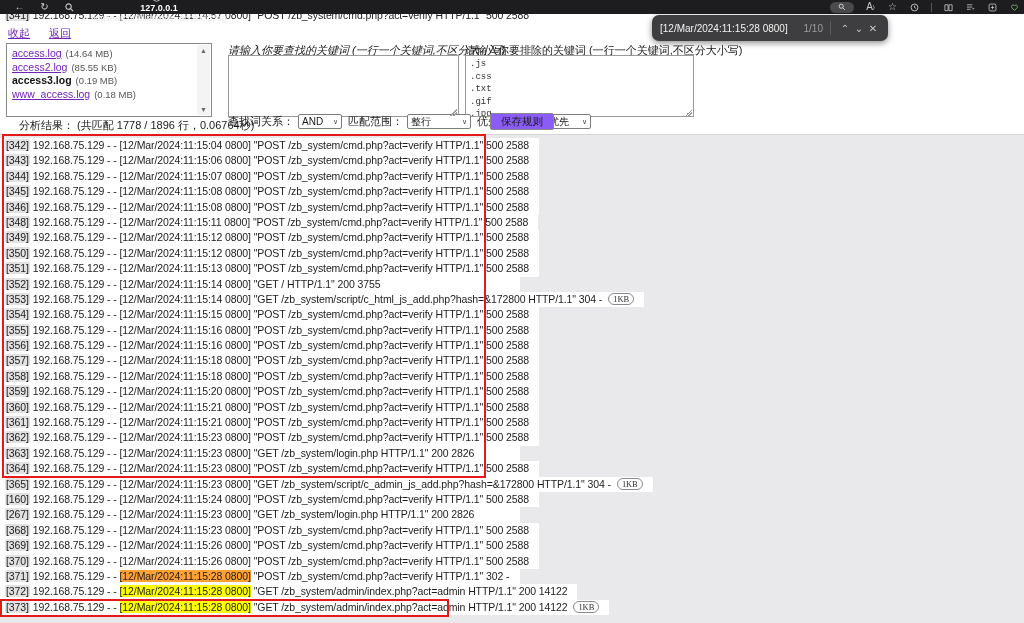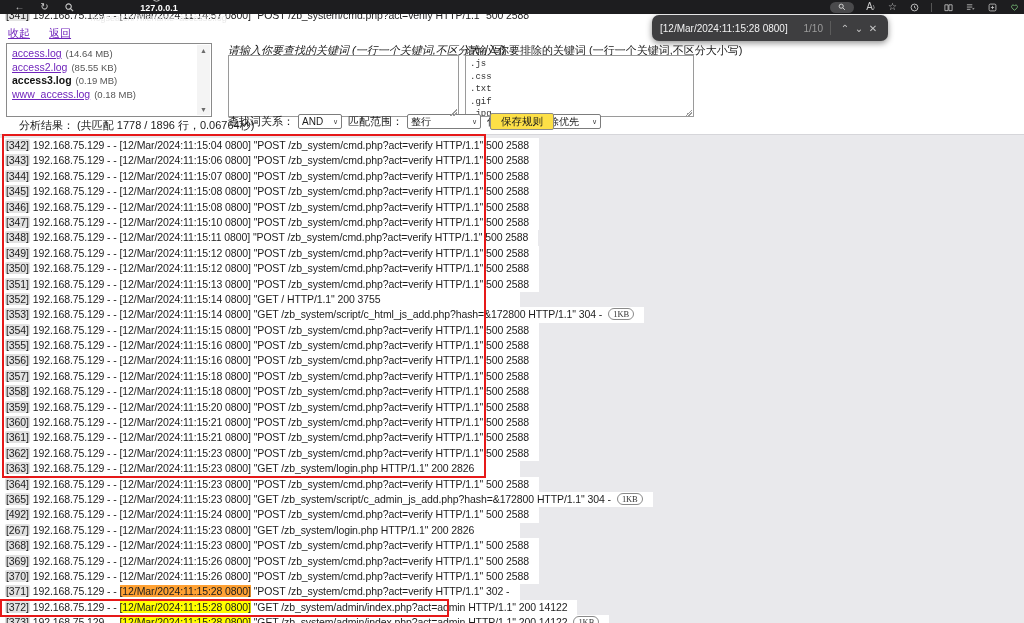--- a/index.html
+++ b/index.html
@@ -54,21 +54,21 @@
   .resize-grip { position:absolute; width:7px; height:7px; z-index:6;
     background:linear-gradient(135deg, transparent 50%, #9a9a9a 50%, #9a9a9a 60%, transparent 60%,
       transparent 70%, #9a9a9a 70%, #9a9a9a 80%, transparent 80%); }
 
   .controls { position:absolute; top:114px; left:228px; z-index:5; font-size:11px; color:#1a1a1a;
     display:flex; align-items:center; white-space:nowrap; }
   .sel { display:inline-flex; align-items:center; justify-content:space-between;
     border:1px solid #7c7c7c; background:#fff; border-radius:2px; height:15px; font-size:10px;
     padding:0 3px; margin:0 6px 0 4px; }
   .sel .chev { font-size:7px; color:#444; margin-left:5px; }
-  .btn { border:1px solid #8a8a8a; background:#fde047; border-radius:2px; height:17px;
+  .btn { border:1px solid #8a8a8a; background:#8b5cf6; border-radius:2px; height:17px;
     font-size:10.5px; padding:0 10px; color:#1a1a1a; font-family:"Liberation Sans",sans-serif; }
   .save-btn { position:absolute; top:113px; left:490px; z-index:5; }
 
   
   .log-area { position:absolute; top:134px; left:0; width:1024px; height:489px;
     background:#e9e9ec; border-top:1px solid #d6d6da; z-index:1; }
   .log-list { position:absolute; top:3px; left:0; }
   .log-row { display:block; background:#fff; min-width:520px; width:max-content; height:15.4px;
     line-height:15.4px; font-size:10.5px; letter-spacing:-0.1px; color:#1c1c1c; white-space:nowrap;
     padding:0 10px 0 5px; }
@@ -196,59 +196,58 @@
 .jpg</textarea>
   <div class="resize-grip" style="top:109px; left:685px;"></div>
 
   <div class="controls">
     <span>查找词关系：</span>
     <span class="sel" style="width:44px">
       <span>AND</span>
         <span class="chev">∨</span>
     </span>
     <span>匹配范围：</span>
-    <span class="sel" style="width:74px">
+    <span class="sel" style="width:64px">
       <span>整行</span>
         <span class="chev">∨</span>
     </span>
     <span>优先级：</span>
     <span class="sel" style="width:66px">
       <span>排除优先</span>
         <span class="chev">∨</span>
     </span>
   </div>
   <button class="btn save-btn">保存规则</button>
 
   <div class="log-area">
     <div class="log-list" id="logList">
         <div class="log-row"><span class="lnum">[342]</span> 192.168.75.129 - - <span>[12/Mar/2024:11:15:04 0800]</span> "POST /zb_system/cmd.php?act=verify HTTP/1.1" 500 2588</div>
         <div class="log-row"><span class="lnum">[343]</span> 192.168.75.129 - - <span>[12/Mar/2024:11:15:06 0800]</span> "POST /zb_system/cmd.php?act=verify HTTP/1.1" 500 2588</div>
         <div class="log-row"><span class="lnum">[344]</span> 192.168.75.129 - - <span>[12/Mar/2024:11:15:07 0800]</span> "POST /zb_system/cmd.php?act=verify HTTP/1.1" 500 2588</div>
         <div class="log-row"><span class="lnum">[345]</span> 192.168.75.129 - - <span>[12/Mar/2024:11:15:08 0800]</span> "POST /zb_system/cmd.php?act=verify HTTP/1.1" 500 2588</div>
         <div class="log-row"><span class="lnum">[346]</span> 192.168.75.129 - - <span>[12/Mar/2024:11:15:08 0800]</span> "POST /zb_system/cmd.php?act=verify HTTP/1.1" 500 2588</div>
-        <div class="log-row"><span class="lnum">[347]</span> 192.168.75.129 - - <span>[12/Mar/2024:11:15:10 0800]</span> "POST /zb_system/cmd.php?act=verify HTTP/1.1" 500 2588</div>
         <div class="log-row"><span class="lnum">[348]</span> 192.168.75.129 - - <span>[12/Mar/2024:11:15:11 0800]</span> "POST /zb_system/cmd.php?act=verify HTTP/1.1" 500 2588</div>
         <div class="log-row"><span class="lnum">[349]</span> 192.168.75.129 - - <span>[12/Mar/2024:11:15:12 0800]</span> "POST /zb_system/cmd.php?act=verify HTTP/1.1" 500 2588</div>
         <div class="log-row"><span class="lnum">[350]</span> 192.168.75.129 - - <span>[12/Mar/2024:11:15:12 0800]</span> "POST /zb_system/cmd.php?act=verify HTTP/1.1" 500 2588</div>
         <div class="log-row"><span class="lnum">[351]</span> 192.168.75.129 - - <span>[12/Mar/2024:11:15:13 0800]</span> "POST /zb_system/cmd.php?act=verify HTTP/1.1" 500 2588</div>
         <div class="log-row"><span class="lnum">[352]</span> 192.168.75.129 - - <span>[12/Mar/2024:11:15:14 0800]</span> "GET / HTTP/1.1" 200 3755</div>
         <div class="log-row"><span class="lnum">[353]</span> 192.168.75.129 - - <span>[12/Mar/2024:11:15:14 0800]</span> "GET /zb_system/script/c_html_js_add.php?hash=&amp;172800 HTTP/1.1" 304 -<span class="badge">1KB</span></div>
         <div class="log-row"><span class="lnum">[354]</span> 192.168.75.129 - - <span>[12/Mar/2024:11:15:15 0800]</span> "POST /zb_system/cmd.php?act=verify HTTP/1.1" 500 2588</div>
         <div class="log-row"><span class="lnum">[355]</span> 192.168.75.129 - - <span>[12/Mar/2024:11:15:16 0800]</span> "POST /zb_system/cmd.php?act=verify HTTP/1.1" 500 2588</div>
         <div class="log-row"><span class="lnum">[356]</span> 192.168.75.129 - - <span>[12/Mar/2024:11:15:16 0800]</span> "POST /zb_system/cmd.php?act=verify HTTP/1.1" 500 2588</div>
         <div class="log-row"><span class="lnum">[357]</span> 192.168.75.129 - - <span>[12/Mar/2024:11:15:18 0800]</span> "POST /zb_system/cmd.php?act=verify HTTP/1.1" 500 2588</div>
         <div class="log-row"><span class="lnum">[358]</span> 192.168.75.129 - - <span>[12/Mar/2024:11:15:18 0800]</span> "POST /zb_system/cmd.php?act=verify HTTP/1.1" 500 2588</div>
         <div class="log-row"><span class="lnum">[359]</span> 192.168.75.129 - - <span>[12/Mar/2024:11:15:20 0800]</span> "POST /zb_system/cmd.php?act=verify HTTP/1.1" 500 2588</div>
         <div class="log-row"><span class="lnum">[360]</span> 192.168.75.129 - - <span>[12/Mar/2024:11:15:21 0800]</span> "POST /zb_system/cmd.php?act=verify HTTP/1.1" 500 2588</div>
         <div class="log-row"><span class="lnum">[361]</span> 192.168.75.129 - - <span>[12/Mar/2024:11:15:21 0800]</span> "POST /zb_system/cmd.php?act=verify HTTP/1.1" 500 2588</div>
         <div class="log-row"><span class="lnum">[362]</span> 192.168.75.129 - - <span>[12/Mar/2024:11:15:23 0800]</span> "POST /zb_system/cmd.php?act=verify HTTP/1.1" 500 2588</div>
         <div class="log-row"><span class="lnum">[363]</span> 192.168.75.129 - - <span>[12/Mar/2024:11:15:23 0800]</span> "GET /zb_system/login.php HTTP/1.1" 200 2826</div>
         <div class="log-row"><span class="lnum">[364]</span> 192.168.75.129 - - <span>[12/Mar/2024:11:15:23 0800]</span> "POST /zb_system/cmd.php?act=verify HTTP/1.1" 500 2588</div>
         <div class="log-row"><span class="lnum">[365]</span> 192.168.75.129 - - <span>[12/Mar/2024:11:15:23 0800]</span> "GET /zb_system/script/c_admin_js_add.php?hash=&amp;172800 HTTP/1.1" 304 -<span class="badge">1KB</span></div>
-        <div class="log-row"><span class="lnum">[492]</span> 192.168.75.129 - - <span>[12/Mar/2024:11:15:24 0800]</span> "POST /zb_system/cmd.php?act=verify HTTP/1.1" 500 2588</div>
+        <div class="log-row"><span class="lnum">[160]</span> 192.168.75.129 - - <span>[12/Mar/2024:11:15:24 0800]</span> "POST /zb_system/cmd.php?act=verify HTTP/1.1" 500 2588</div>
         <div class="log-row"><span class="lnum">[267]</span> 192.168.75.129 - - <span>[12/Mar/2024:11:15:23 0800]</span> "GET /zb_system/login.php HTTP/1.1" 200 2826</div>
         <div class="log-row"><span class="lnum">[368]</span> 192.168.75.129 - - <span>[12/Mar/2024:11:15:23 0800]</span> "POST /zb_system/cmd.php?act=verify HTTP/1.1" 500 2588</div>
         <div class="log-row"><span class="lnum">[369]</span> 192.168.75.129 - - <span>[12/Mar/2024:11:15:26 0800]</span> "POST /zb_system/cmd.php?act=verify HTTP/1.1" 500 2588</div>
         <div class="log-row"><span class="lnum">[370]</span> 192.168.75.129 - - <span>[12/Mar/2024:11:15:26 0800]</span> "POST /zb_system/cmd.php?act=verify HTTP/1.1" 500 2588</div>
         <div class="log-row"><span class="lnum">[371]</span> 192.168.75.129 - - <span class="hl-orange">[12/Mar/2024:11:15:28 0800]</span> "POST /zb_system/cmd.php?act=verify HTTP/1.1" 302 -</div>
         <div class="log-row"><span class="lnum">[372]</span> 192.168.75.129 - - <span class="hl-yellow">[12/Mar/2024:11:15:28 0800]</span> "GET /zb_system/admin/index.php?act=admin HTTP/1.1" 200 14122</div>
         <div class="log-row"><span class="lnum">[373]</span> 192.168.75.129 - - <span class="hl-yellow">[12/Mar/2024:11:15:28 0800]</span> "GET /zb_system/admin/index.php?act=admin HTTP/1.1" 200 14122<span class="badge">1KB</span></div>
       </div>
   </div>
 

